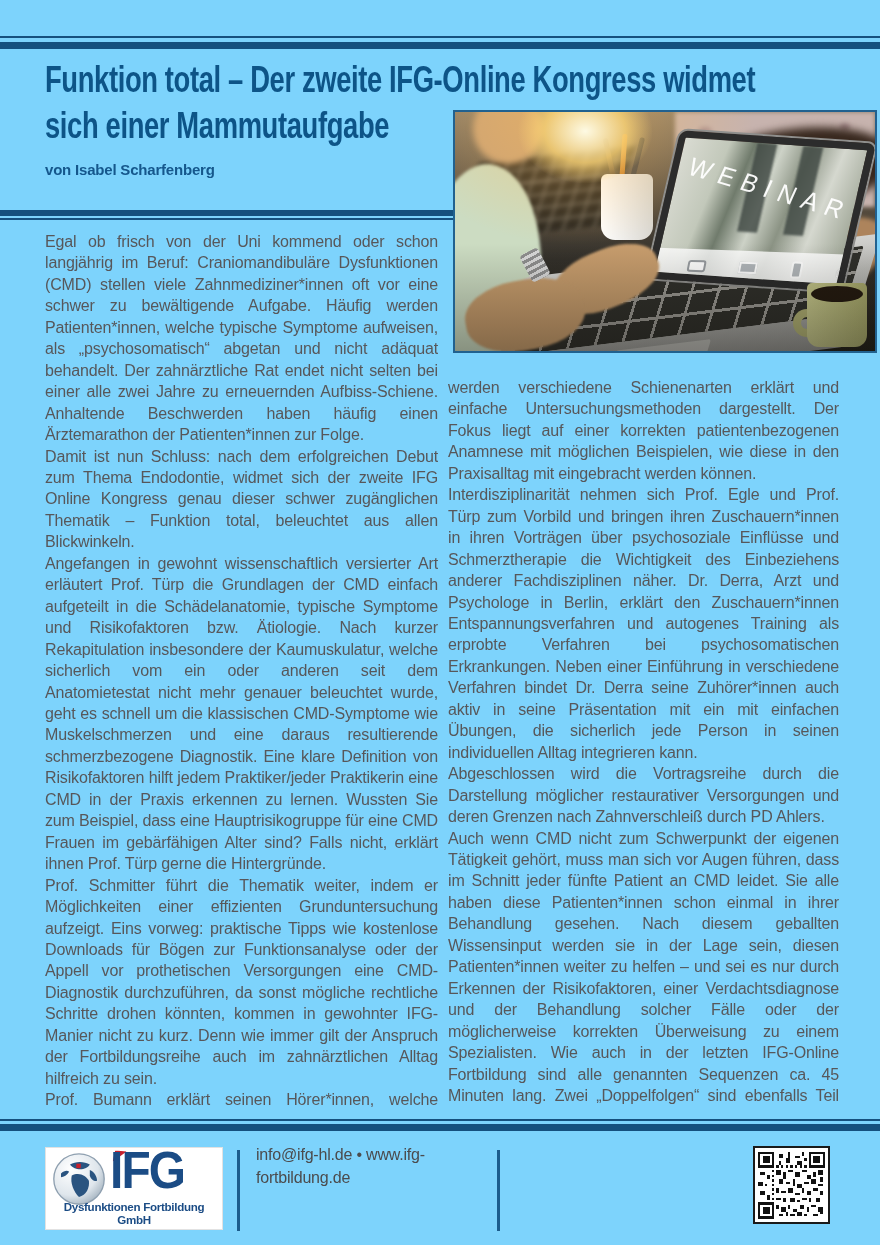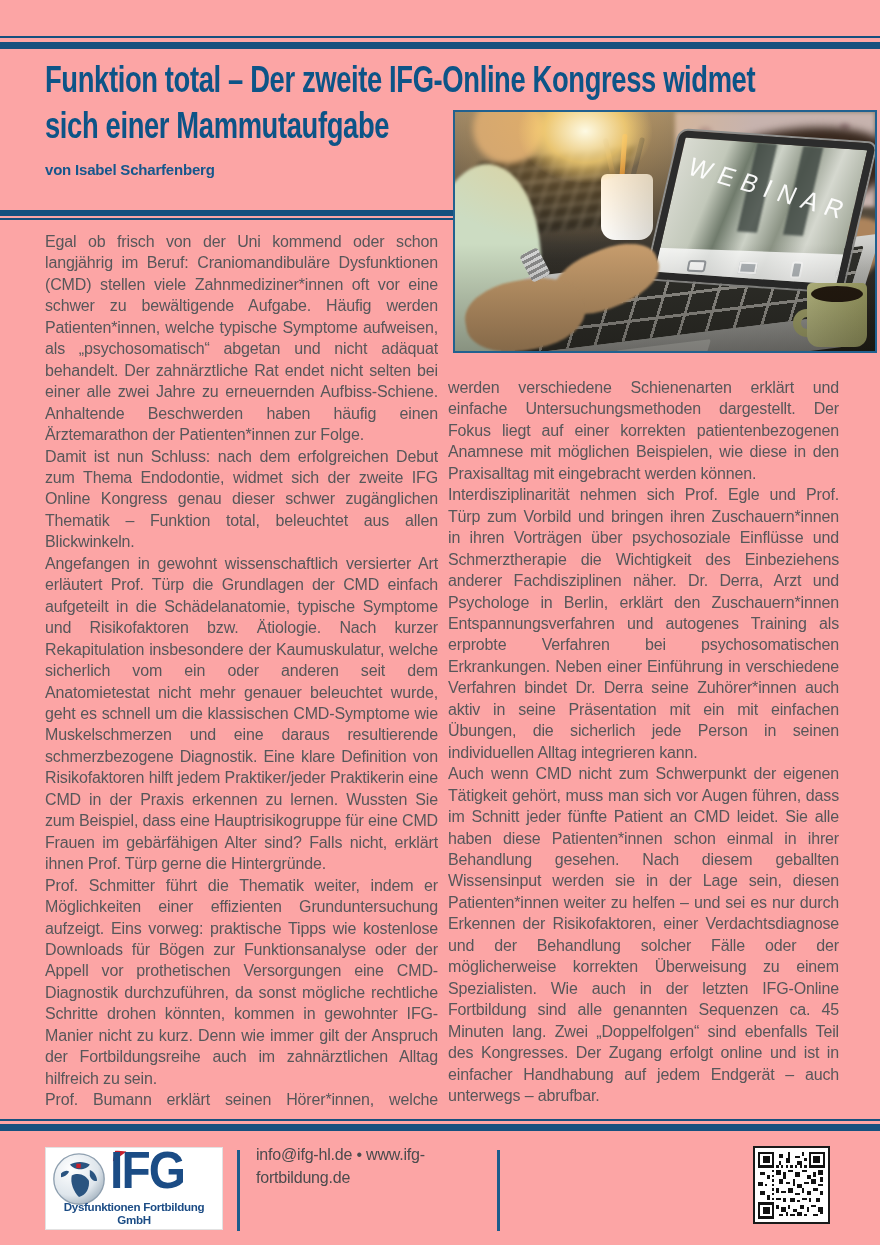--- a/index.html
+++ b/index.html
@@ -1,18 +1,18 @@
 <!DOCTYPE html>
 <html lang="de"><head>
 <meta charset="utf-8">
 <style>
   * { margin:0; padding:0; box-sizing:border-box; }
   html,body { background:#ffffff; }
   .page {
-    position:relative; width:880px; height:1245px; background:#fca5a5;
+    position:relative; width:880px; height:1245px; background:#7dd3fc;
     font-family:"Liberation Sans", sans-serif; overflow:hidden;
   }
   
   .rule { position:absolute; left:0; background:#15507E; }
   .rule-thin-top   { top:36px;  width:880px; height:2px; }
   .rule-thick-top  { top:42px;  width:880px; height:7px; }
   .rule-thick-mid  { top:210px; width:453px; height:6px; }
   .rule-thin-mid   { top:218px; width:453px; height:2px; }
   .rule-thin-bot   { top:1119px; width:880px; height:2px; }
   .rule-thick-bot  { top:1124px; width:880px; height:7px; }
@@ -265,20 +265,21 @@
     <p>Egal ob frisch von der Uni kommend oder schon langjährig im Beruf: Craniomandibuläre Dysfunktionen (CMD) stellen viele Zahnmediziner*innen oft vor eine schwer zu bewältigende Aufgabe. Häufig werden Patienten*innen, welche typische Symptome aufweisen, als „psychosomatisch“ abgetan und nicht adäquat behandelt. Der zahnärztliche Rat endet nicht selten bei einer alle zwei Jahre zu erneuernden Aufbiss-Schiene. Anhaltende Beschwerden haben häufig einen Ärztemarathon der Patienten*innen zur Folge.</p>
     <p>Damit ist nun Schluss: nach dem erfolgreichen Debut zum Thema Endodontie, widmet sich der zweite IFG Online Kongress genau dieser schwer zugänglichen Thematik – Funktion total, beleuchtet aus allen Blickwinkeln.</p>
     <p>Angefangen in gewohnt wissenschaftlich versierter Art erläutert Prof. Türp die Grundlagen der CMD einfach aufgeteilt in die Schädelanatomie, typische Symptome und Risikofaktoren bzw. Ätiologie. Nach kurzer Rekapitulation insbesondere der Kaumuskulatur, welche sicherlich vom ein oder anderen seit dem Anatomietestat nicht mehr genauer beleuchtet wurde, geht es schnell um die klassischen CMD-Symptome wie Muskelschmerzen und eine daraus resultierende schmerzbezogene Diagnostik. Eine klare Definition von Risikofaktoren hilft jedem Praktiker/jeder Praktikerin eine CMD in der Praxis erkennen zu lernen. Wussten Sie zum Beispiel, dass eine Hauptrisikogruppe für eine CMD Frauen im gebärfähigen Alter sind? Falls nicht, erklärt ihnen Prof. Türp gerne die Hintergründe.</p>
     <p>Prof. Schmitter führt die Thematik weiter, indem er Möglichkeiten einer effizienten Grunduntersuchung aufzeigt. Eins vorweg: praktische Tipps wie kostenlose Downloads für Bögen zur Funktionsanalyse oder der Appell vor prothetischen Versorgungen eine CMD-Diagnostik durchzuführen, da sonst mögliche rechtliche Schritte drohen könnten, kommen in gewohnter IFG-Manier nicht zu kurz. Denn wie immer gilt der Anspruch der Fortbildungsreihe auch im zahnärztlichen Alltag hilfreich zu sein.</p>
     <p>Prof. Bumann erklärt seinen Hörer*innen, welche bildgebenden Verfahren in der Praxis durchführbar sind und welche bei korrekter Indikation besser von einem Spezialisten übernommen werden sollten. Hier wird der Fokus auf die Notwendigkeit der interdisziplinären Zusammenarbeit von verschiedenen Fachdisziplinen gelegt. Dies unterstreicht auch Prof. Bornstein in seiner Präsentation über mögliche Differentialdiagnosen bei CMD Symptomatik.</p>
 
   </div>
   <div class="col col-right">
     <p>werden verschiedene Schienenarten erklärt und einfache Untersuchungsmethoden dargestellt. Der Fokus liegt auf einer korrekten patientenbezogenen Anamnese mit möglichen Beispielen, wie diese in den Praxisalltag mit eingebracht werden können.</p>
     <p>Interdisziplinarität nehmen sich Prof. Egle und Prof. Türp zum Vorbild und bringen ihren Zuschauern*innen in ihren Vorträgen über psychosoziale Einflüsse und Schmerztherapie die Wichtigkeit des Einbeziehens anderer Fachdisziplinen näher. Dr. Derra, Arzt und Psychologe in Berlin, erklärt den Zuschauern*innen Entspannungsverfahren und autogenes Training als erprobte Verfahren bei psychosomatischen Erkrankungen. Neben einer Einführung in verschiedene Verfahren bindet Dr. Derra seine Zuhörer*innen auch aktiv in seine Präsentation mit ein mit einfachen Übungen, die sicherlich jede Person in seinen individuellen Alltag integrieren kann.</p>
+    <p>Abgeschlossen wird die Vortragsreihe durch die Darstellung möglicher restaurativer Versorgungen und deren Grenzen nach Zahnverschleiß durch PD Ahlers.</p>
     <p>Auch wenn CMD nicht zum Schwerpunkt der eigenen Tätigkeit gehört, muss man sich vor Augen führen, dass im Schnitt jeder fünfte Patient an CMD leidet. Sie alle haben diese Patienten*innen schon einmal in ihrer Behandlung gesehen. Nach diesem geballten Wissensinput werden sie in der Lage sein, diesen Patienten*innen weiter zu helfen – und sei es nur durch Erkennen der Risikofaktoren, einer Verdachtsdiagnose und der Behandlung solcher Fälle oder der möglicherweise korrekten Überweisung zu einem Spezialisten. Wie auch in der letzten IFG-Online Fortbildung sind alle genannten Sequenzen ca. 45 Minuten lang. Zwei „Doppelfolgen“ sind ebenfalls Teil des Kongresses. Der Zugang erfolgt online und ist in einfacher Handhabung auf jedem Endgerät – auch unterwegs – abrufbar.</p>
   </div>
 
   <div class="rule rule-thin-bot"></div>
   <div class="rule rule-thick-bot"></div>
 
   <div class="logo-box">
     <svg class="logo-globe" viewBox="0 0 60 60">
       <defs>
         <radialGradient id="gg" cx="35%" cy="30%" r="75%">

